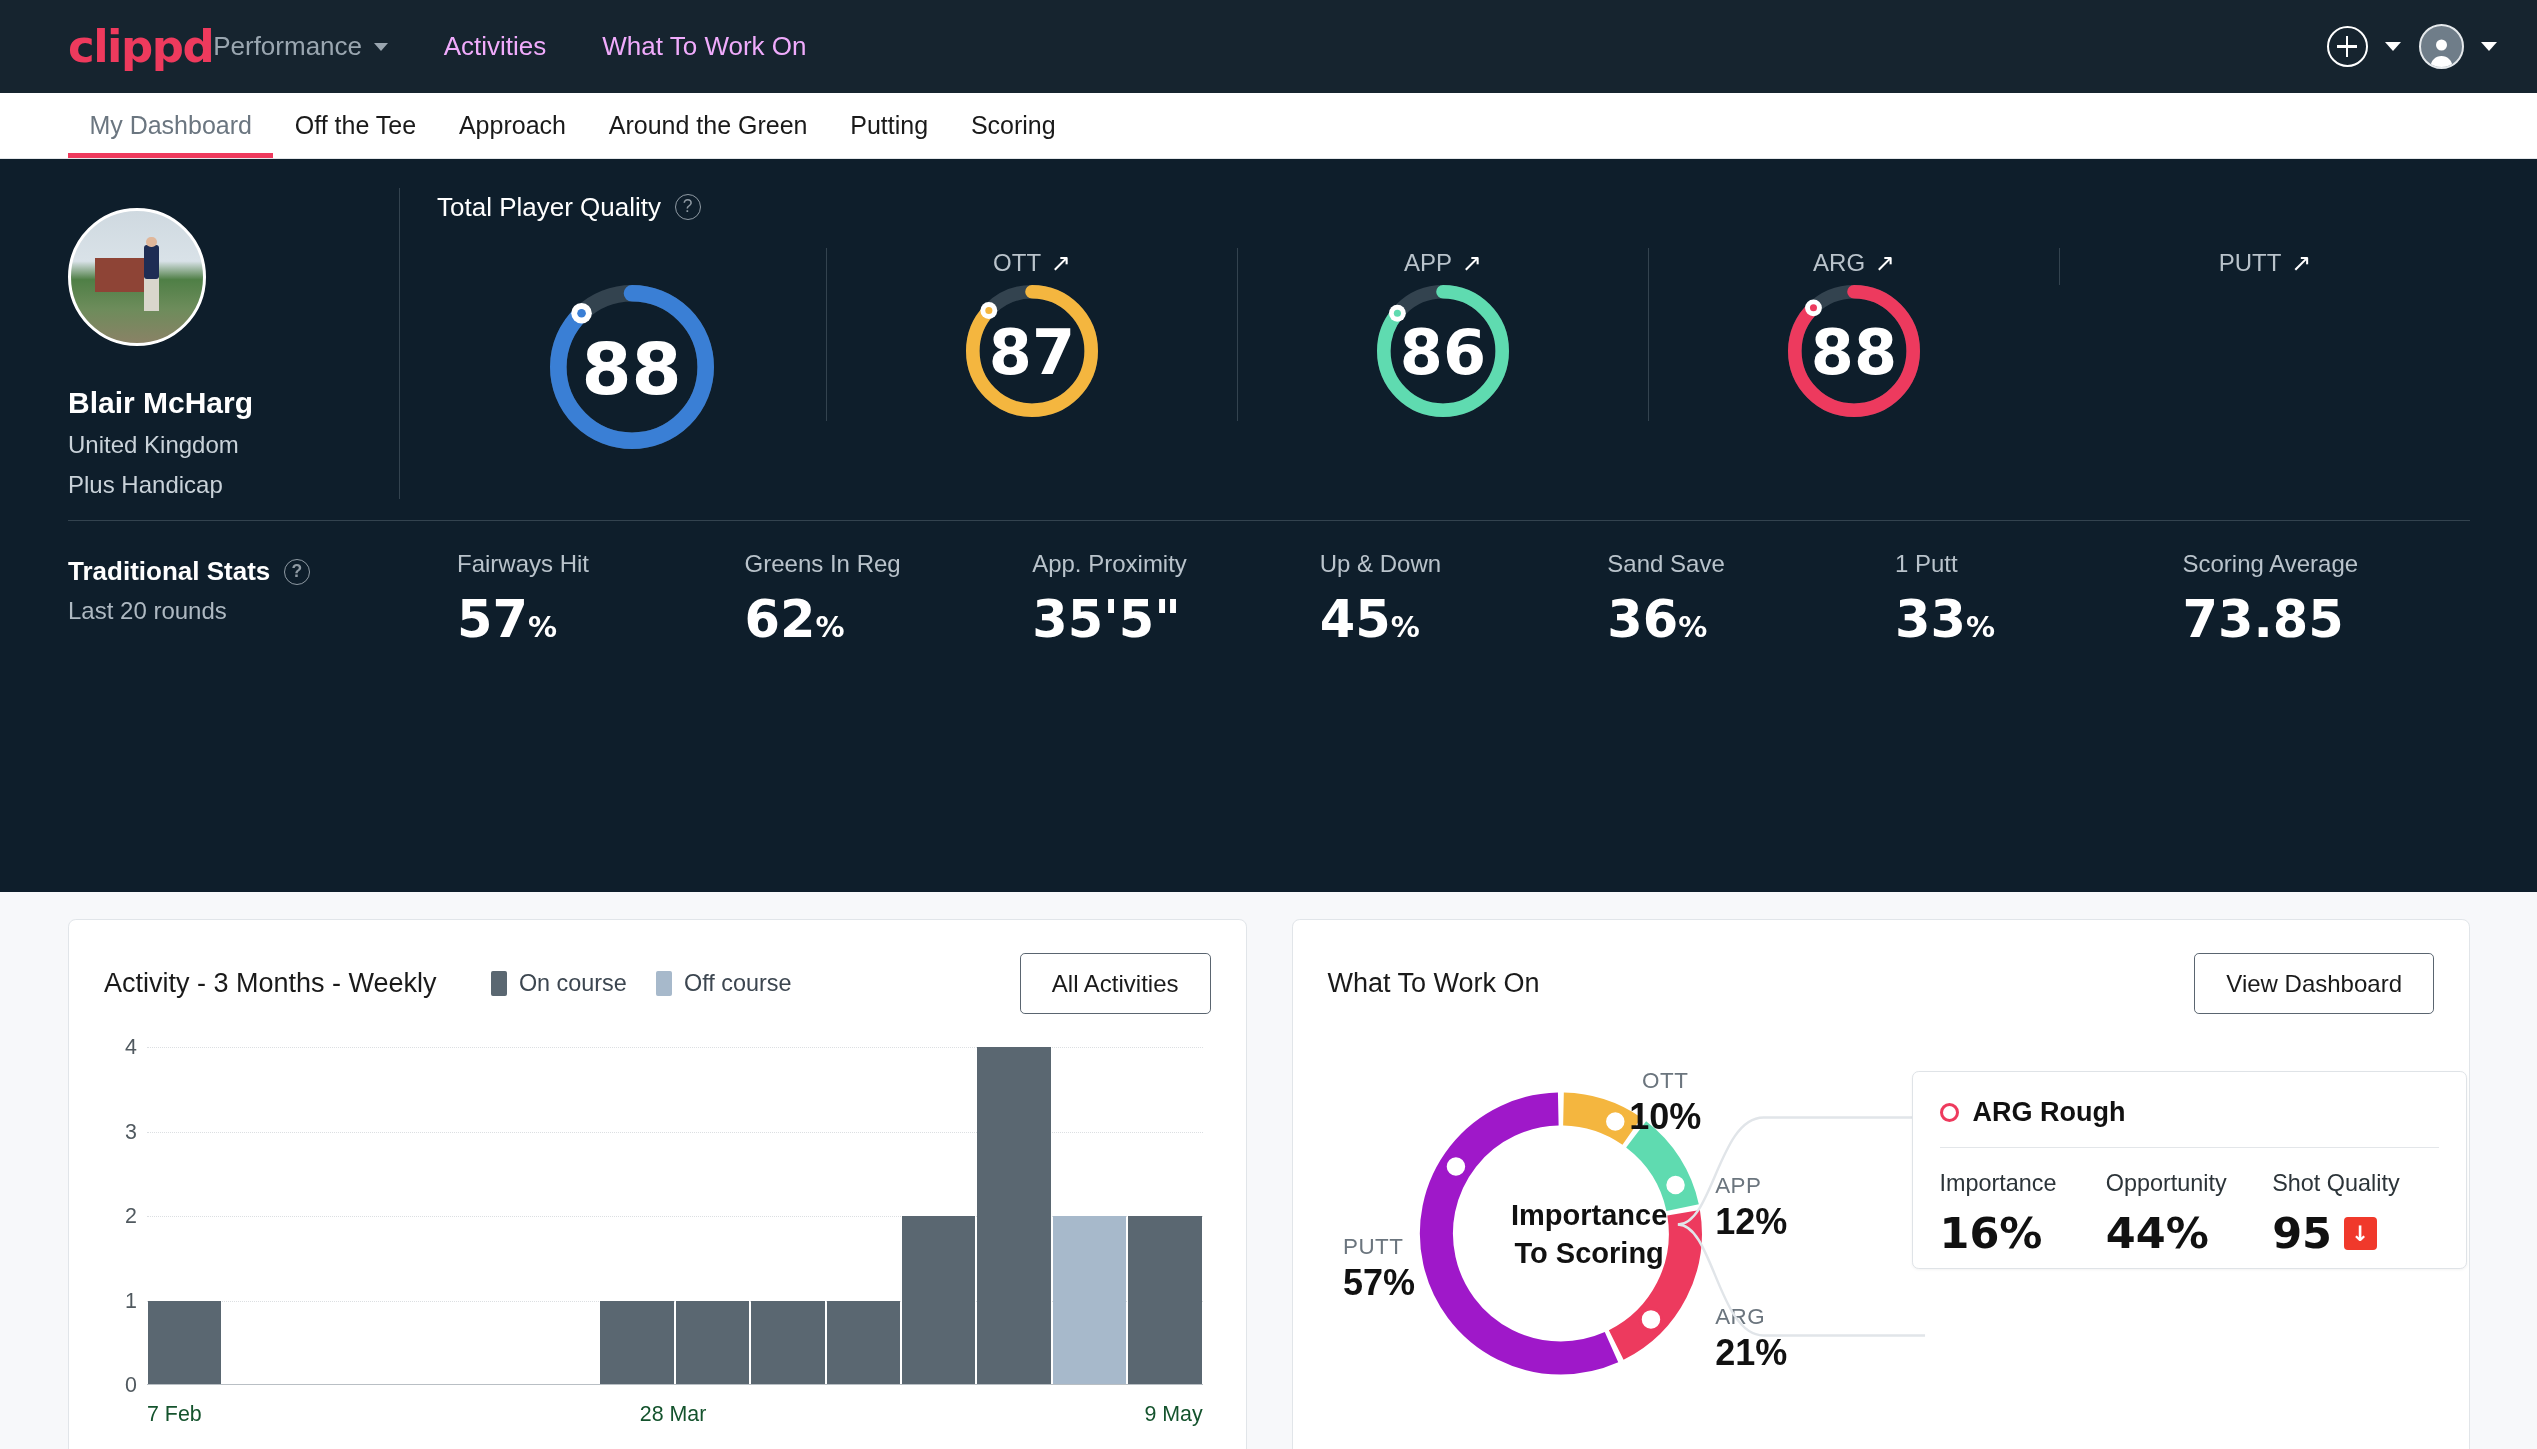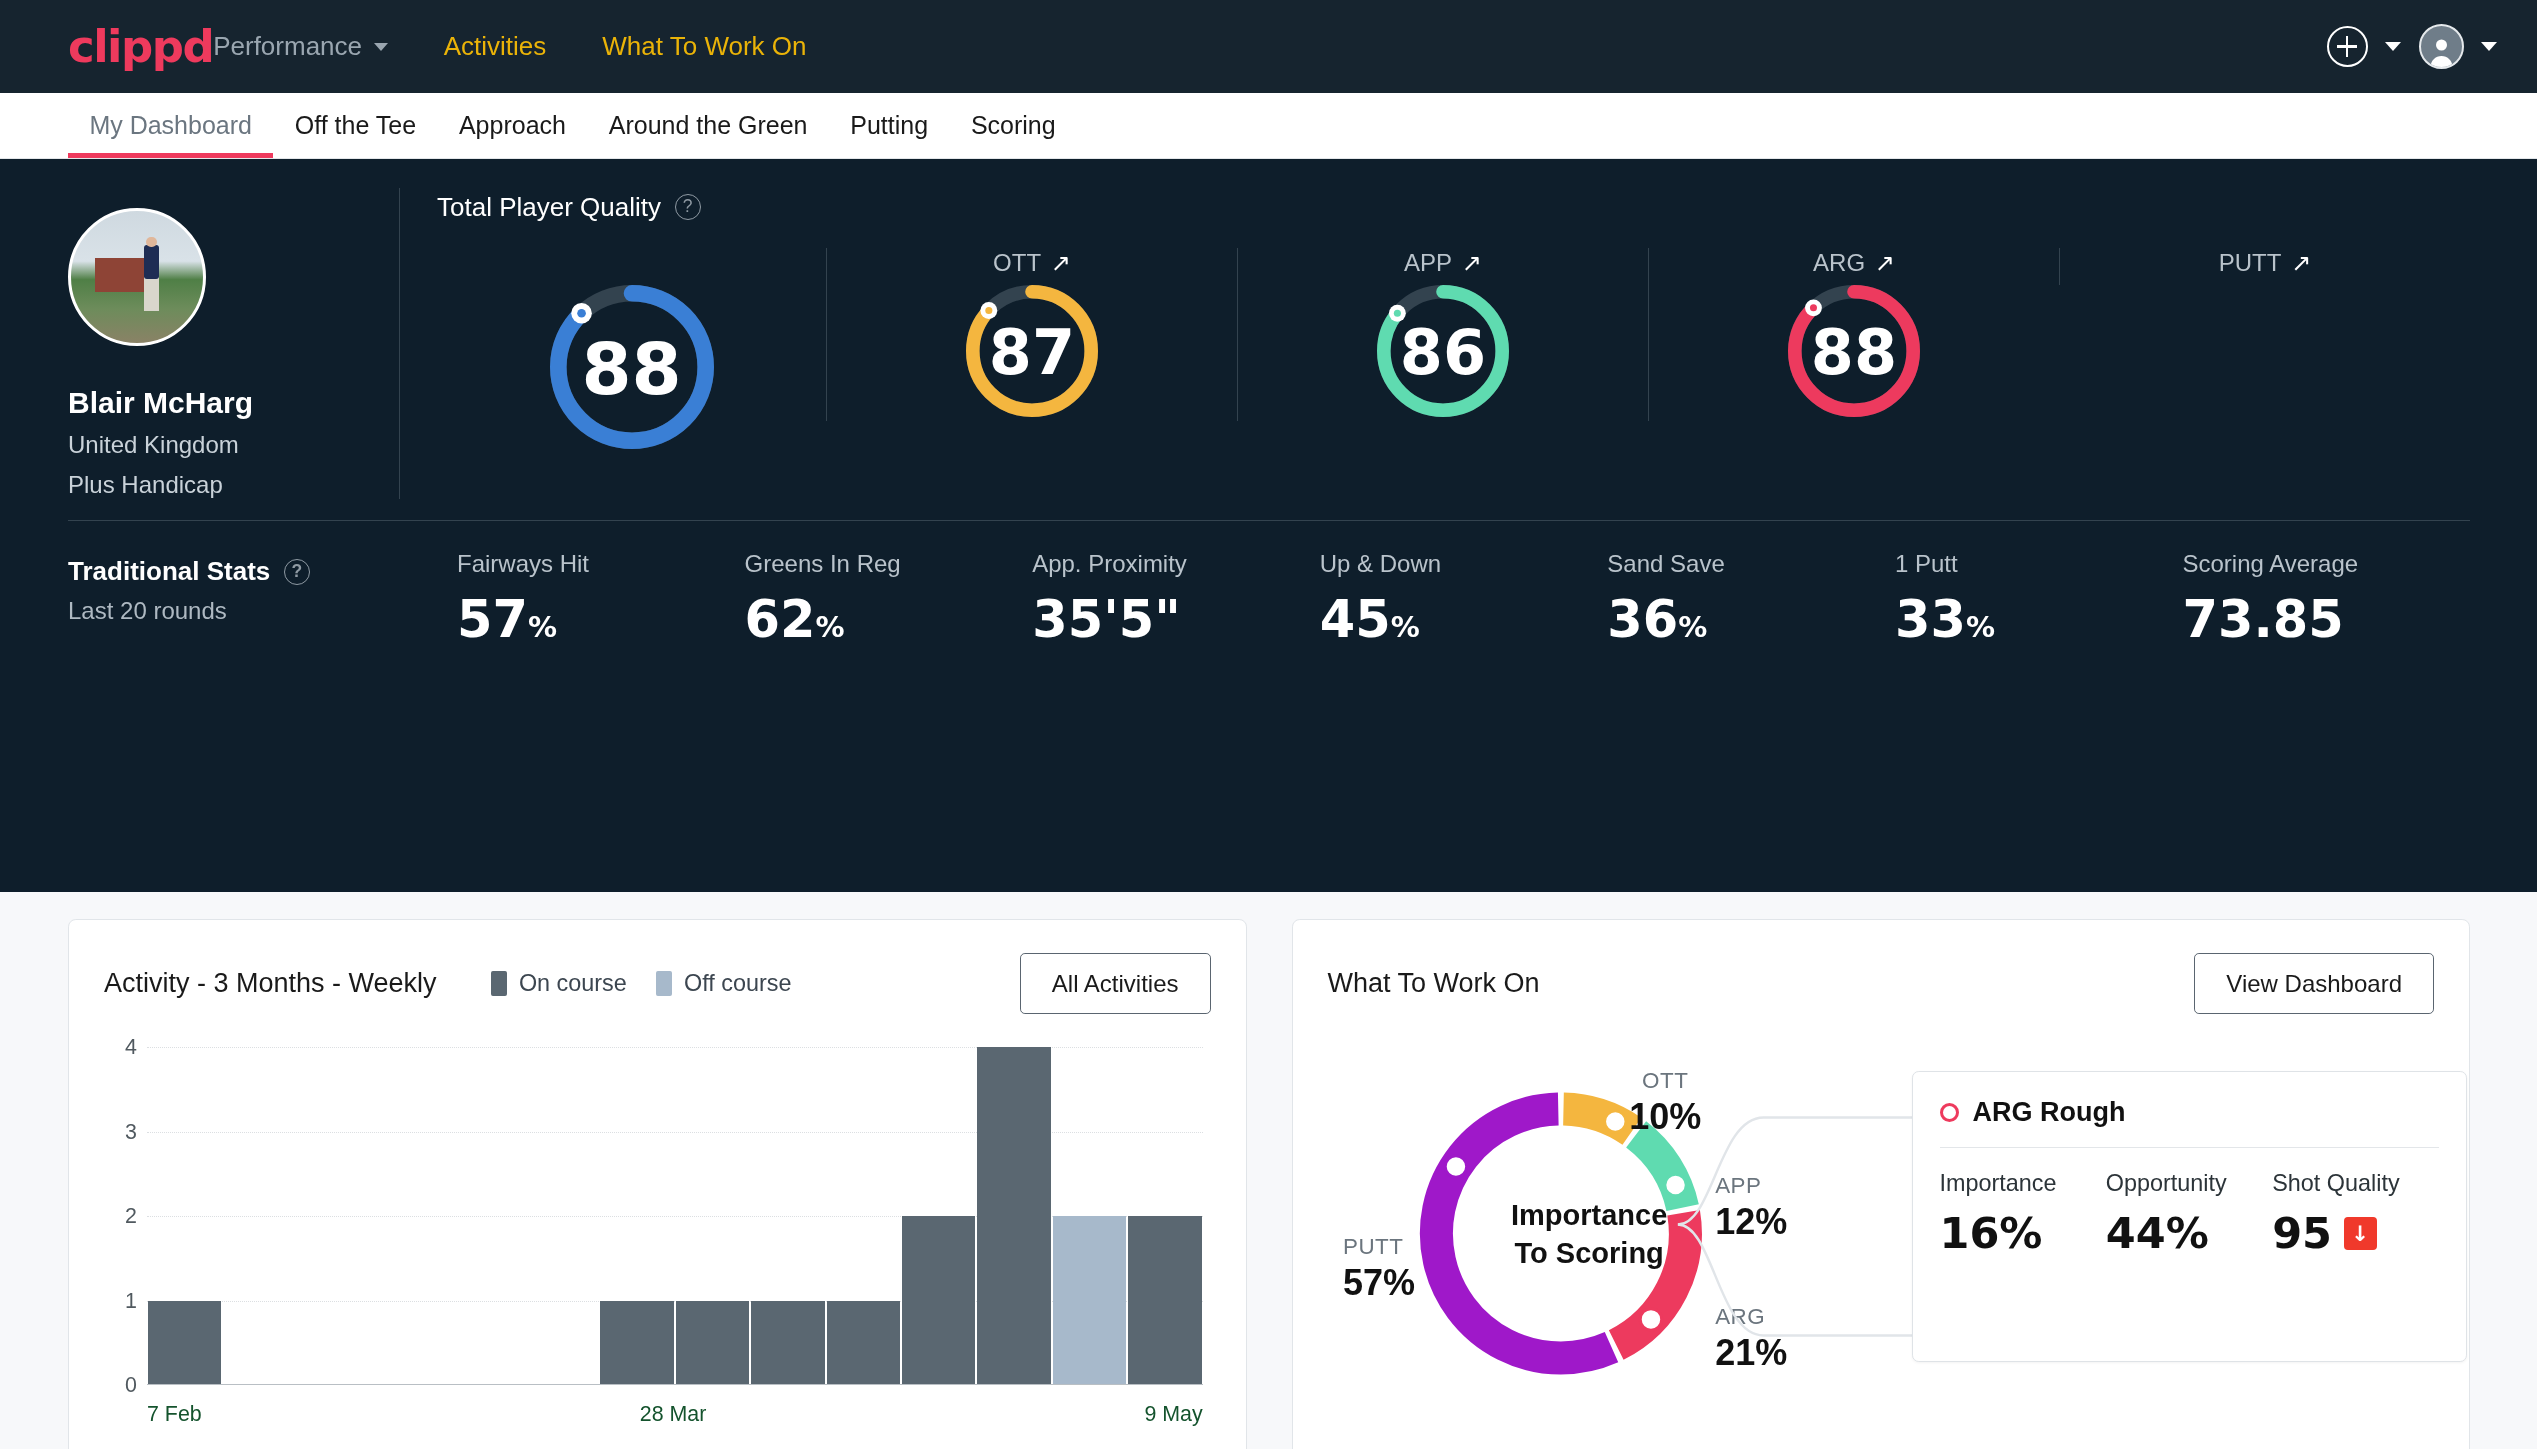--- a/index.html
+++ b/index.html
@@ -22,21 +22,21 @@
   .logo {
     font-size: 45px;
     font-weight: 700;
     color: #ee3a5d;
     letter-spacing: -1.5px;
     font-family: "DejaVu Sans", sans-serif;
   }
   .nav-links { display: flex; align-items: center; gap: 56px; }
   .nav-link {
     font-size: 26px;
-    color: #eab308;
+    color: #f0abfc;
     display: flex; align-items: center; gap: 11.7px;
     white-space: nowrap;
     cursor: pointer;
   }
   .nav-link.dim { color: #9aa6b0; }
   .caret {
     width: 0; height: 0;
     border-left: 7.8px solid transparent;
     border-right: 7.8px solid transparent;
     border-top: 8.8px solid currentColor;
@@ -309,21 +309,21 @@
   .seg-label {
     position: absolute;
     text-align: left;
   }
   .seg-label .seg-name { font-size: 22.4px; color: #6b757e; letter-spacing: 0.5px; }
   .seg-label .seg-pct { font-size: 36px; font-weight: 700; color: #111; margin-top: 1.9px; }
 
   .tooltip-card {
     position: absolute;
     left: 584px; top: 47px;
-    width: 555px; height: 291px;
+    width: 555px; height: 198px;
     background: #ffffff;
     border: 1px solid #dfe3e7;
     border-radius: 6.8px;
     padding: 25px 27px;
     box-shadow: 0 1px 2.9px rgba(0,0,0,.05);
   }
   .tt-head { display: flex; align-items: center; gap: 13.6px; }
   .tt-ring {
     width: 19.5px; height: 19.5px; border-radius: 50%;
     border: 3.9px solid #ee3a5d;

